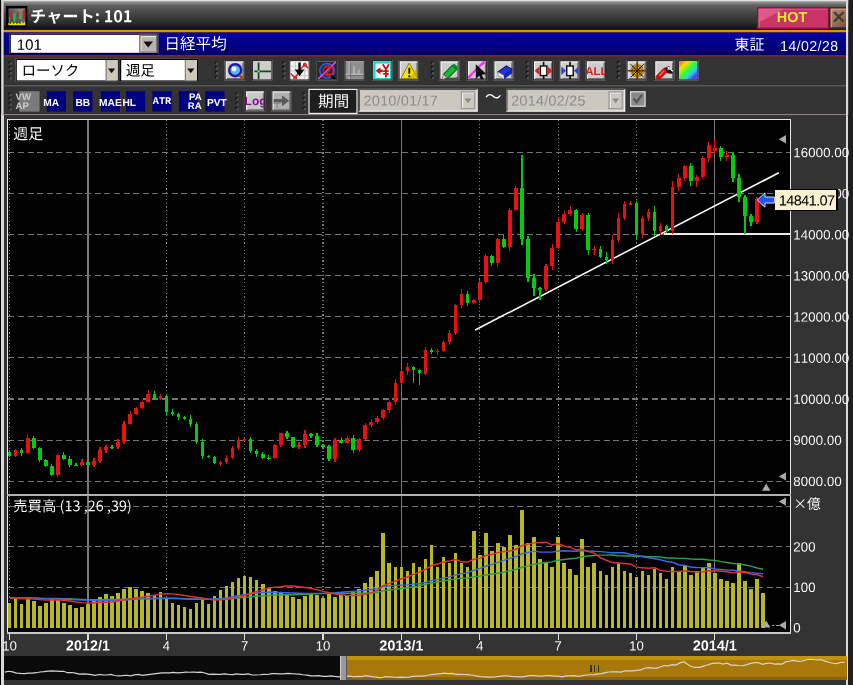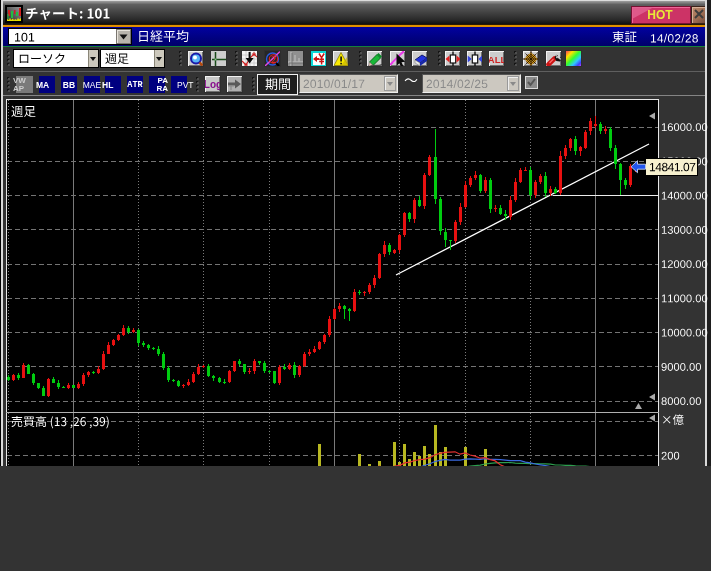--- a/index.html
+++ b/index.html
@@ -1,12 +1,12 @@
 <!DOCTYPE html>
-<html><head><meta charset="utf-8"><style>html,body{margin:0;padding:0;background:#333}*{box-sizing:content-box}#win{position:relative;width:711px;height:466px;background:#15803d;overflow:hidden}</style></head><body>
+<html><head><meta charset="utf-8"><style>html,body{margin:0;padding:0;background:#333}*{box-sizing:content-box}#win{position:relative;width:711px;height:571px;background:#b91c1c;overflow:hidden}</style></head><body>
 <div id="win">
     <div style="position:absolute;left:0;top:0;width:711px;height:25px;background:linear-gradient(#ffffff 0%,#969696 6%,#606060 18%,#424242 50%,#2a2a2a 78%,#0a0a0a 100%)"></div>
     <div style="position:absolute;left:0;top:24px;width:711px;height:1px;background:#2a1a00"></div>
     <div style="position:absolute;left:0;top:25px;width:711px;height:2px;background:#e09000"></div>
     <svg style="position:absolute;left:5px;top:5px" width="18" height="18">
       <rect x="0" y="0" width="18" height="18" fill="#000"></rect>
       <defs>
         <linearGradient id="icbg" x1="0" y1="1" x2="1" y2="0">
           <stop offset="0" stop-color="#2a2a2a"></stop>
           <stop offset="0.7" stop-color="#777"></stop>
@@ -265,29 +265,29 @@
       <rect x="1" y="13" width="2" height="2" fill="#151515"></rect>
       <rect x="2" y="14" width="2" height="2" fill="#4e4e4e"></rect>
     </svg>
     <div style="position:absolute;left:16px;top:76px;width:17px;height:17px;background:#7a7a7a"></div>
     <div style="position:absolute;left:13px;top:77px;width:23px;font-family:'Liberation Sans',sans-serif;font-size:8px;font-weight:bold;color:#ccc;line-height:7.5px">VW<br>AP</div>
     <div style="position:absolute;left:39px;top:76px;width:16px;height:17px;background:#000080"></div>
     <div style="position:absolute;left:36px;top:80px;width:22px;font-family:'Liberation Sans',sans-serif;font-size:8.5px;font-weight:bold;color:#fff">MA</div>
     <div style="position:absolute;left:61px;top:76px;width:16px;height:17px;background:#000080"></div>
     <div style="position:absolute;left:58px;top:80px;width:22px;text-align:center;font-family:'Liberation Sans',sans-serif;font-size:8.5px;font-weight:bold;color:#fff">BB</div>
     <div style="position:absolute;left:84px;top:76px;width:16px;height:17px;background:#000080"></div>
-    <div style="position:absolute;left:81px;top:80px;width:22px;text-align:center;font-family:'Liberation Sans',sans-serif;font-size:8.5px;font-weight:normal;color:#fff">MAE</div>
+    <div style="position:absolute;left:81px;top:80px;width:22px;text-align:center;font-family:'Liberation Sans',sans-serif;font-size:8.5px;font-weight:bold;color:#fff">MAE</div>
     <div style="position:absolute;left:105px;top:76px;width:16px;height:17px;background:#000080"></div>
     <div style="position:absolute;left:102px;top:80px;width:22px;text-align:left;font-family:'Liberation Sans',sans-serif;font-size:8.5px;font-weight:bold;color:#fff">HL</div>
     <div style="position:absolute;left:127px;top:76px;width:16px;height:17px;background:#000080"></div>
     <div style="position:absolute;left:124px;top:80px;width:22px;text-align:center;font-family:Liberation Mono, monospace;font-size:8.5px;font-weight:bold;color:#fff">ATR</div>
     <div style="position:absolute;left:149px;top:76px;width:16px;height:17px;background:#000080"></div>
     <div style="position:absolute;left:146px;top:77px;width:22px;text-align:right;font-family:'Liberation Sans',sans-serif;font-size:8px;font-weight:bold;color:#fff;line-height:8px">PA<br>RA</div>
     <div style="position:absolute;left:171px;top:76px;width:16px;height:17px;background:#000080"></div>
-    <div style="position:absolute;left:177px;top:80px;width:22px;text-align:left;font-family:'Liberation Sans',sans-serif;font-size:8.5px;font-weight:normal;color:#fff">PVT</div>
+    <div style="position:absolute;left:167px;top:80px;width:22px;text-align:right;font-family:'Liberation Sans',sans-serif;font-size:8.5px;font-weight:bold;color:#fff">PVT</div>
     <svg style="position:absolute;left:195px;top:76px" width="5" height="18">
       <rect x="1" y="1" width="2" height="2" fill="#151515"></rect>
       <rect x="2" y="2" width="2" height="2" fill="#4e4e4e"></rect>
       <rect x="1" y="5" width="2" height="2" fill="#151515"></rect>
       <rect x="2" y="6" width="2" height="2" fill="#4e4e4e"></rect>
       <rect x="1" y="9" width="2" height="2" fill="#151515"></rect>
       <rect x="2" y="10" width="2" height="2" fill="#4e4e4e"></rect>
       <rect x="1" y="13" width="2" height="2" fill="#151515"></rect>
       <rect x="2" y="14" width="2" height="2" fill="#4e4e4e"></rect>
     </svg>

